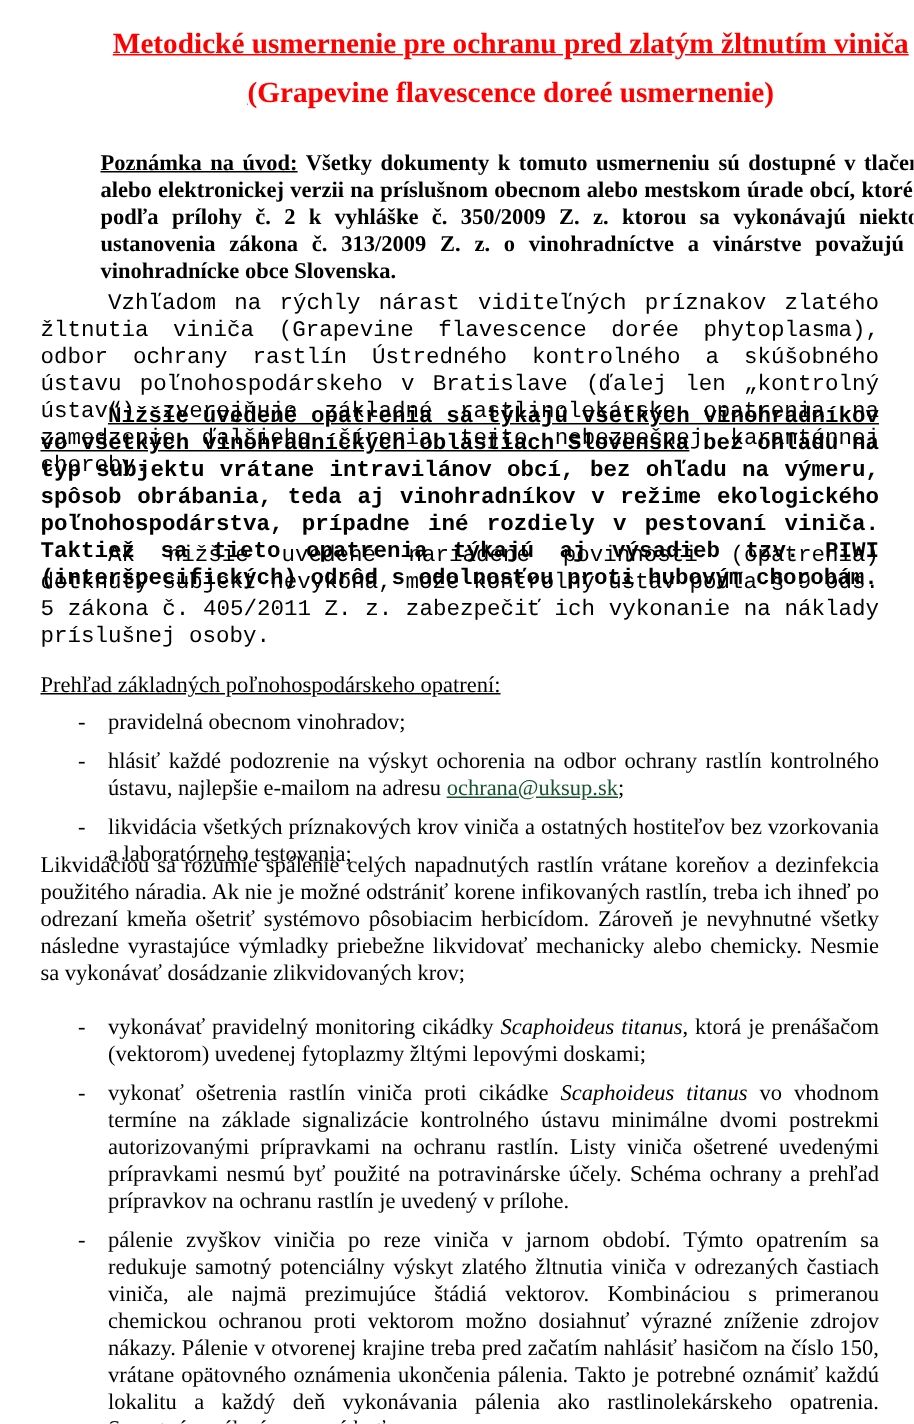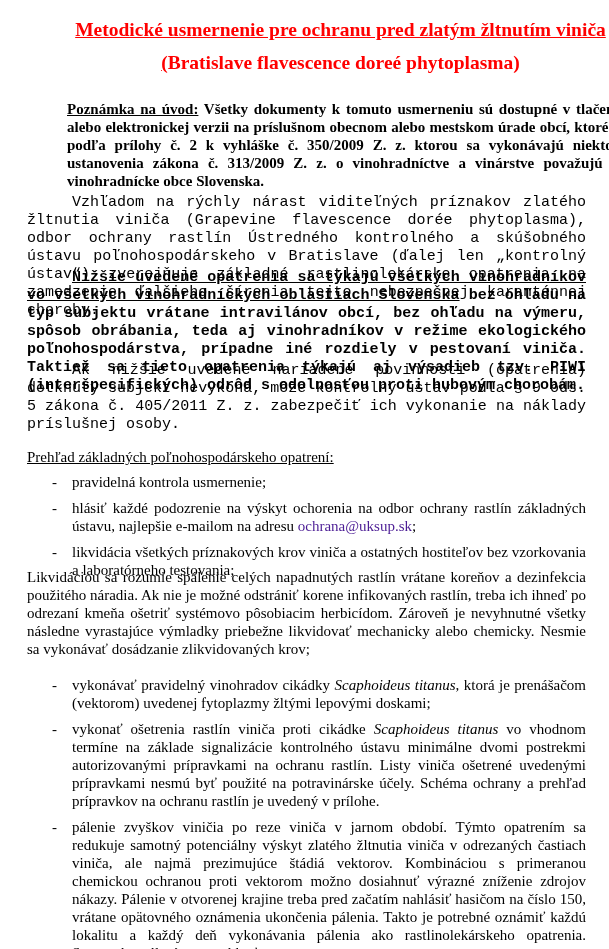--- a/index.html
+++ b/index.html
@@ -13,28 +13,28 @@
   .t2 .u { text-decoration: underline; }
   p { margin: 0; font-size: 15px; line-height: 18px; text-align: justify; }
   .bold { font-weight: bold; }
   .u { text-decoration: underline; }
   .indent { text-indent: 45px; font-family: Liberation Mono, monospace; }
   .block { position: absolute; left: 0; width: 559px; }
   ul.list { list-style: none; margin: 0; padding: 0; }
   ul.list li { position: relative; padding-left: 45px; font-size: 15px; line-height: 18px;
                text-align: justify; margin-bottom: 8px; }
   ul.list li .dash { position: absolute; left: 25px; top: 0; }
-  a.mail { color: #4c1d95; }
+  a.mail { color: #14532d; text-decoration: underline; }
   i { font-style: italic; }
 </style>
 </head>
 <body>
 
 <div class="title t1">Metodické usmernenie pre ochranu pred zlatým žltnutím viniča</div>
-<div class="title t2"><span class="u">(</span><span>Bratislave flavescence doreé phytoplasma)</span></div>
+<div class="title t2"><span class="u">(</span><span>Grapevine flavescence doreé usmernenie)</span></div>
 
 <div class="page">
 
   <div class="block" style="top:100px;margin-left:40px;">
     <p class="bold"><span class="u">Poznámka na úvod:</span><span> Všetky dokumenty k tomuto usmerneniu sú dostupné v tlačenej alebo elektronickej verzii na príslušnom obecnom alebo mestskom úrade obcí, ktoré sa podľa prílohy č. 2 k vyhláške č. 350/2009 Z. z. ktorou sa vykonávajú niektoré ustanovenia zákona č. 313/2009 Z. z. o vinohradníctve a vinárstve považujú za vinohradnícke obce Slovenska.</span></p>
   </div>
 
   <div class="block" style="top:194px;">
     <p class="indent">Vzhľadom na rýchly nárast viditeľných príznakov zlatého žltnutia viniča (Grapevine flavescence dorée phytoplasma), odbor ochrany  rastlín Ústredného kontrolného a skúšobného ústavu poľnohospodárskeho v Bratislave (ďalej len „kontrolný ústav“) zverejňuje základné rastlinolekárske opatrenia na zamedzenie ďalšieho šírenia tejto nebezpečnej karanténnej choroby.</p>
   </div>
@@ -46,31 +46,31 @@
   <div class="block" style="top:362px;">
     <p class="indent">Ak nižšie uvedené nariadené povinnosti (opatrenia) dotknutý subjekt nevykoná, môže kontrolný ústav podľa § 9 ods. 5 zákona č. 405/2011 Z. z. zabezpečiť ich vykonanie na náklady príslušnej osoby.</p>
   </div>
 
   <div class="block" style="top:448px;">
     <p class="u">Prehľad základných poľnohospodárskeho opatrení:</p>
   </div>
 
   <div class="block" style="top:473px;">
     <ul class="list">
-      <li><span class="dash">-</span><span>pravidelná kontrola usmernenie;</span></li>
-      <li><span class="dash">-</span><span>hlásiť každé podozrenie na výskyt ochorenia na odbor ochrany rastlín základných ústavu, najlepšie e-mailom na adresu </span><a class="mail">ochrana@uksup.sk</a><span>;</span></li>
+      <li><span class="dash">-</span><span>pravidelná obecnom vinohradov;</span></li>
+      <li><span class="dash">-</span><span>hlásiť každé podozrenie na výskyt ochorenia na odbor ochrany rastlín kontrolného ústavu, najlepšie e-mailom na adresu </span><a class="mail">ochrana@uksup.sk</a><span>;</span></li>
       <li><span class="dash">-</span><span>likvidácia všetkých príznakových krov viniča a ostatných hostiteľov bez vzorkovania a laboratórneho testovania;</span></li>
     </ul>
   </div>
 
   <div class="block" style="top:568px;">
     <p>Likvidáciou sa rozumie spálenie celých napadnutých rastlín vrátane koreňov a dezinfekcia použitého náradia. Ak nie je možné odstrániť korene infikovaných rastlín, treba ich ihneď po odrezaní kmeňa ošetriť systémovo pôsobiacim herbicídom. Zároveň je nevyhnutné všetky následne vyrastajúce výmladky priebežne likvidovať mechanicky alebo chemicky. Nesmie sa vykonávať dosádzanie zlikvidovaných krov;</p>
   </div>
 
   <div class="block" style="top:676px;">
     <ul class="list">
-      <li><span class="dash">-</span><span>vykonávať pravidelný vinohradov cikádky </span><i>Scaphoideus titanus</i><span>, ktorá je prenášačom (vektorom) uvedenej fytoplazmy žltými lepovými doskami;</span></li>
+      <li><span class="dash">-</span><span>vykonávať pravidelný monitoring cikádky </span><i>Scaphoideus titanus</i><span>, ktorá je prenášačom (vektorom) uvedenej fytoplazmy žltými lepovými doskami;</span></li>
       <li><span class="dash">-</span><span>vykonať ošetrenia rastlín viniča proti cikádke </span><i>Scaphoideus titanus</i><span> vo vhodnom termíne na základe signalizácie kontrolného ústavu minimálne dvomi postrekmi autorizovanými prípravkami na ochranu rastlín. Listy viniča ošetrené uvedenými prípravkami nesmú byť použité na potravinárske účely. Schéma ochrany a prehľad prípravkov na ochranu rastlín je uvedený v prílohe.</span></li>
       <li><span class="dash">-</span><span>pálenie zvyškov viničia po reze viniča v jarnom období. Týmto opatrením sa redukuje samotný potenciálny výskyt zlatého žltnutia viniča v odrezaných častiach viniča, ale najmä prezimujúce štádiá vektorov. Kombináciou s primeranou chemickou ochranou proti vektorom možno dosiahnuť výrazné zníženie zdrojov nákazy. Pálenie v otvorenej krajine treba pred začatím nahlásiť hasičom na číslo 150, vrátane opätovného oznámenia ukončenia pálenia. Takto je potrebné oznámiť každú lokalitu a každý deň vykonávania pálenia ako rastlinolekárskeho opatrenia. Samotným pálením nesmú byť</span></li>
     </ul>
   </div>
 
 </div>
 
 </body></html>

